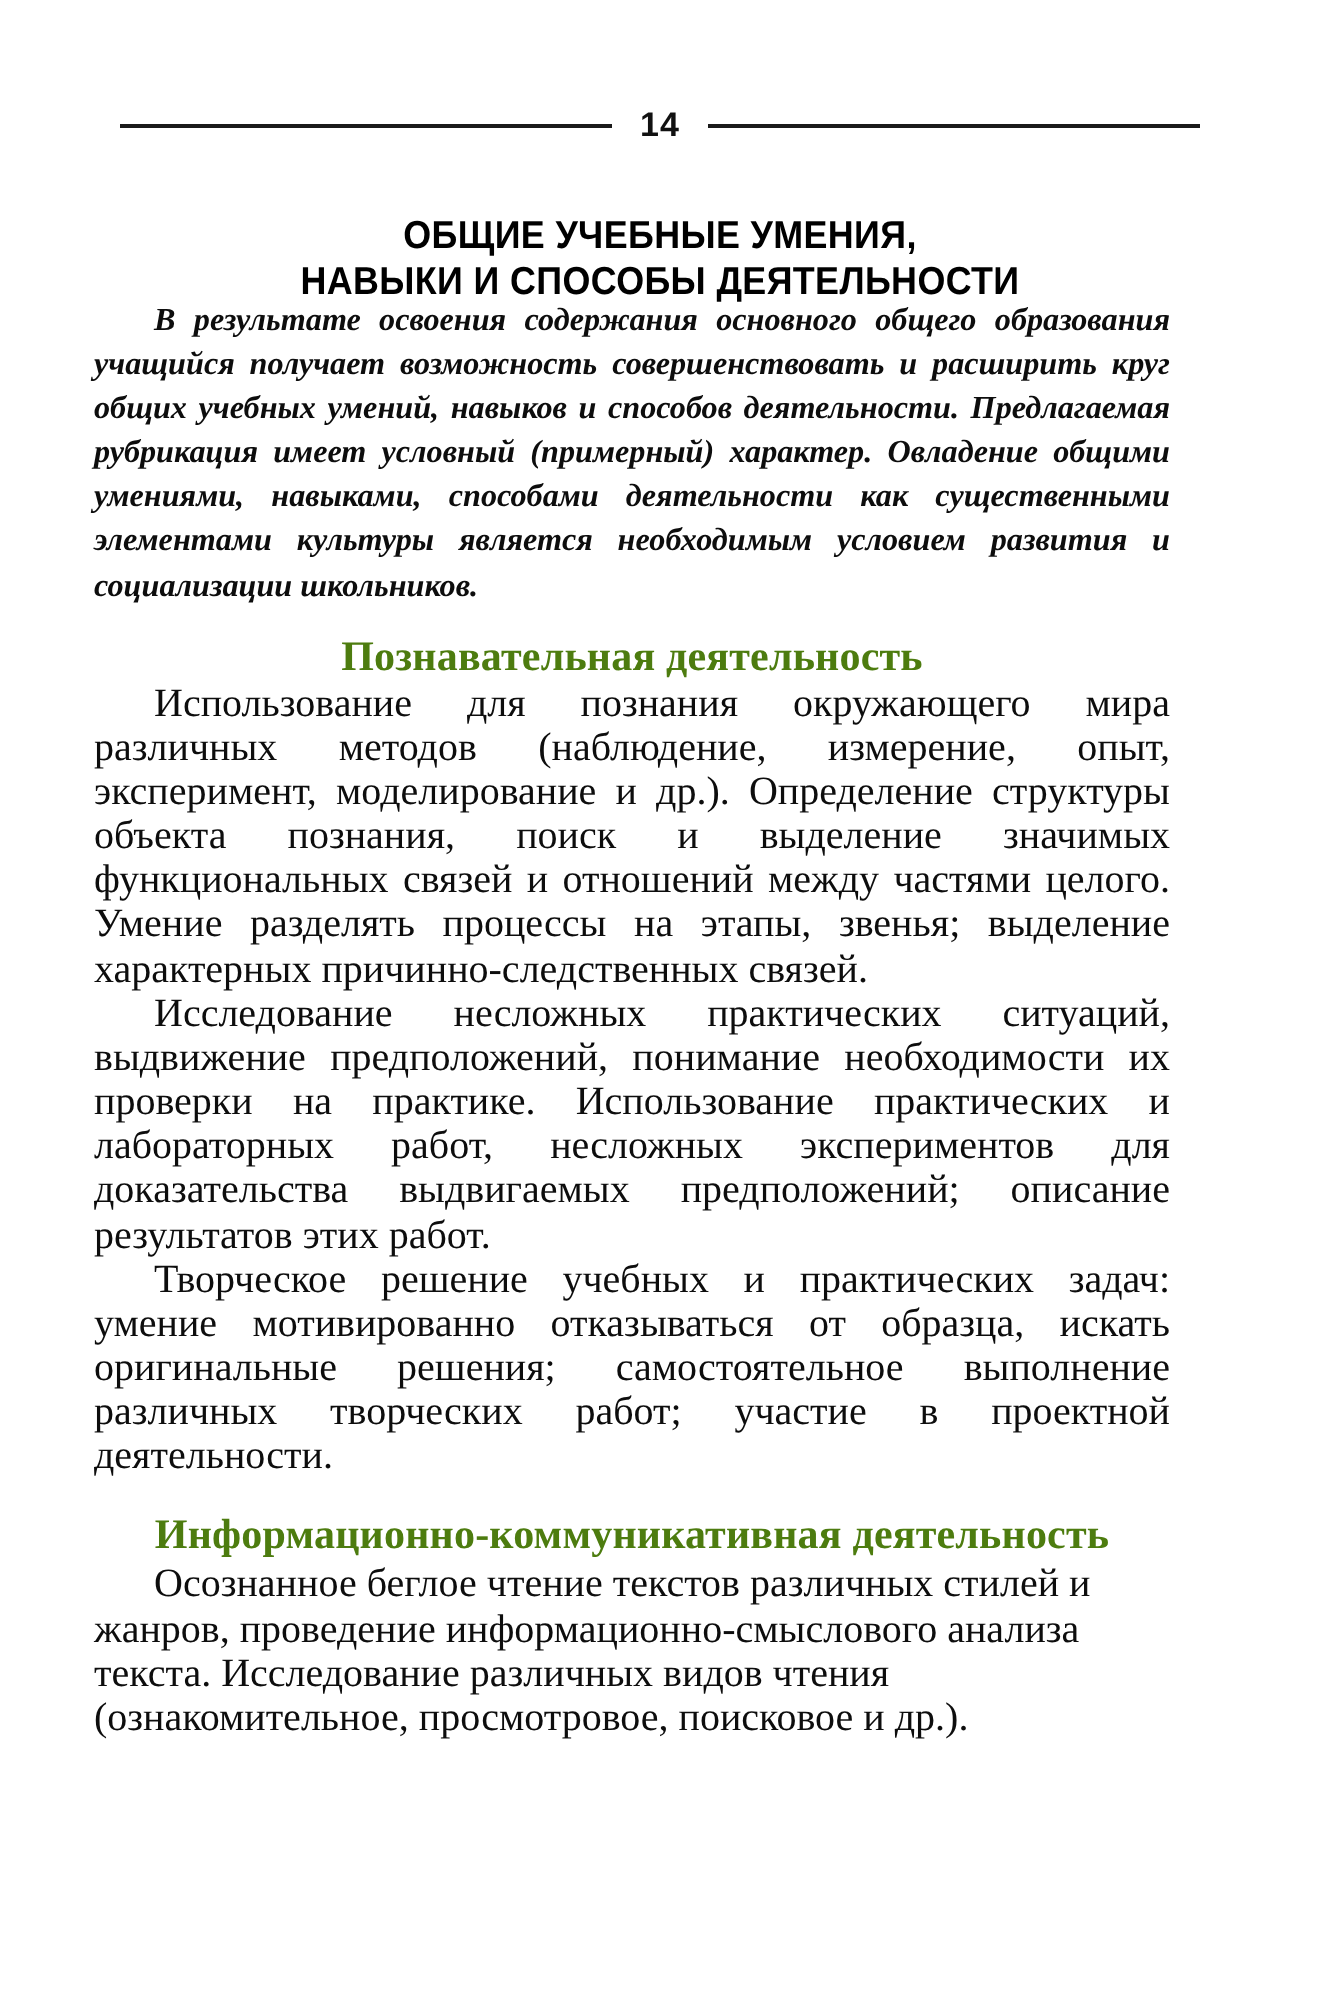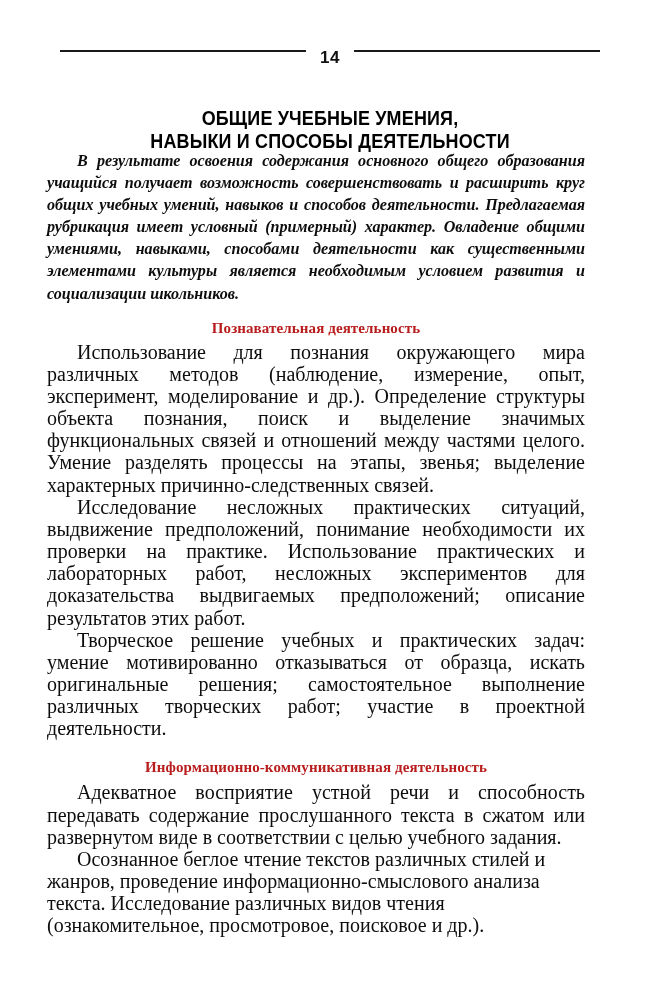--- a/index.html
+++ b/index.html
@@ -25,20 +25,21 @@
   }
 
   
   .folio {
     position: absolute;
     left: 60px;
     top: 50px;
     width: 540px;
     height: 26px;
     display: flex;
+    align-items: center;
     gap: 10px;
   }
   .folio .rule {
     flex: 1 1 auto;
     height: 2px;
     background: #1a1a1a;
   }
   .folio .folio-num {
     flex: 0 0 auto;
     font-family: "Liberation Sans Narrow", "Liberation Sans", sans-serif;
@@ -86,24 +87,24 @@
     text-justify: inter-word;
     text-indent: 30px;
     margin: 0 0 0 0;
     hyphens: manual;
     color: #0d0d0d;
   }
 
   .section-head {
     text-align: center;
     font-weight: 700;
-    font-size: 15px;
+    font-size: 21px;
     line-height: 20px;
     margin: 13px 0 3px 0;
-    color: #b91c1c;
+    color: #4d7c0f;
     letter-spacing: 0.1px;
   }
   .section-head.second {
     margin: 18px 0 4px 0;
   }
 
   .para {
     font-size: 20px;
     line-height: 22.15px;
     text-align: justify;
@@ -134,17 +135,16 @@
   <div class="column">
 
     <p class="lead">В результате освоения содержания основного общего образования учащийся получает возможность совершенствовать и расширить круг общих учебных умений, навыков и способов деятельности. Предлагаемая рубрикация имеет условный (примерный) характер. Овладение общими умениями, навыками, способами деятельности как существенными элементами культуры является необходимым условием развития и социализации школьников.</p>
 
     <h2 class="section-head">Познавательная деятельность</h2>
     <p class="para">Использование для познания окружающего мира различных методов (наблюдение, измерение, опыт, эксперимент, моделирование и др.). Определение структуры объекта познания, поиск и выделение значимых функциональных связей и отношений между частями целого. Умение разделять процессы на этапы, звенья; выделение характерных причинно-следственных связей.</p>
     <p class="para">Исследование несложных практических ситуаций, выдвижение предположений, понимание необходимости их проверки на практике. Использование практических и лабораторных работ, несложных экспериментов для доказательства выдвигаемых предположений; описание результатов этих работ.</p>
     <p class="para">Творческое решение учебных и практических задач: умение мотивированно отказываться от образца, искать оригинальные решения; самостоятельное выполнение различных творческих работ; участие в проектной деятельности.</p>
 
     <h2 class="section-head second">Информационно-коммуникативная деятельность</h2>
-    <p class="para">Адекватное восприятие устной речи и способность передавать содержание прослушанного текста в сжатом или развернутом виде в соответствии с целью учебного задания.</p>
     <p class="para last">Осознанное беглое чтение текстов различных стилей и жанров, проведение информационно-смыслового анализа текста. Исследование различных видов чтения (ознакомительное, просмотровое, поисковое и др.).</p>
 
   </div>
 </div>
 
 </body></html>

